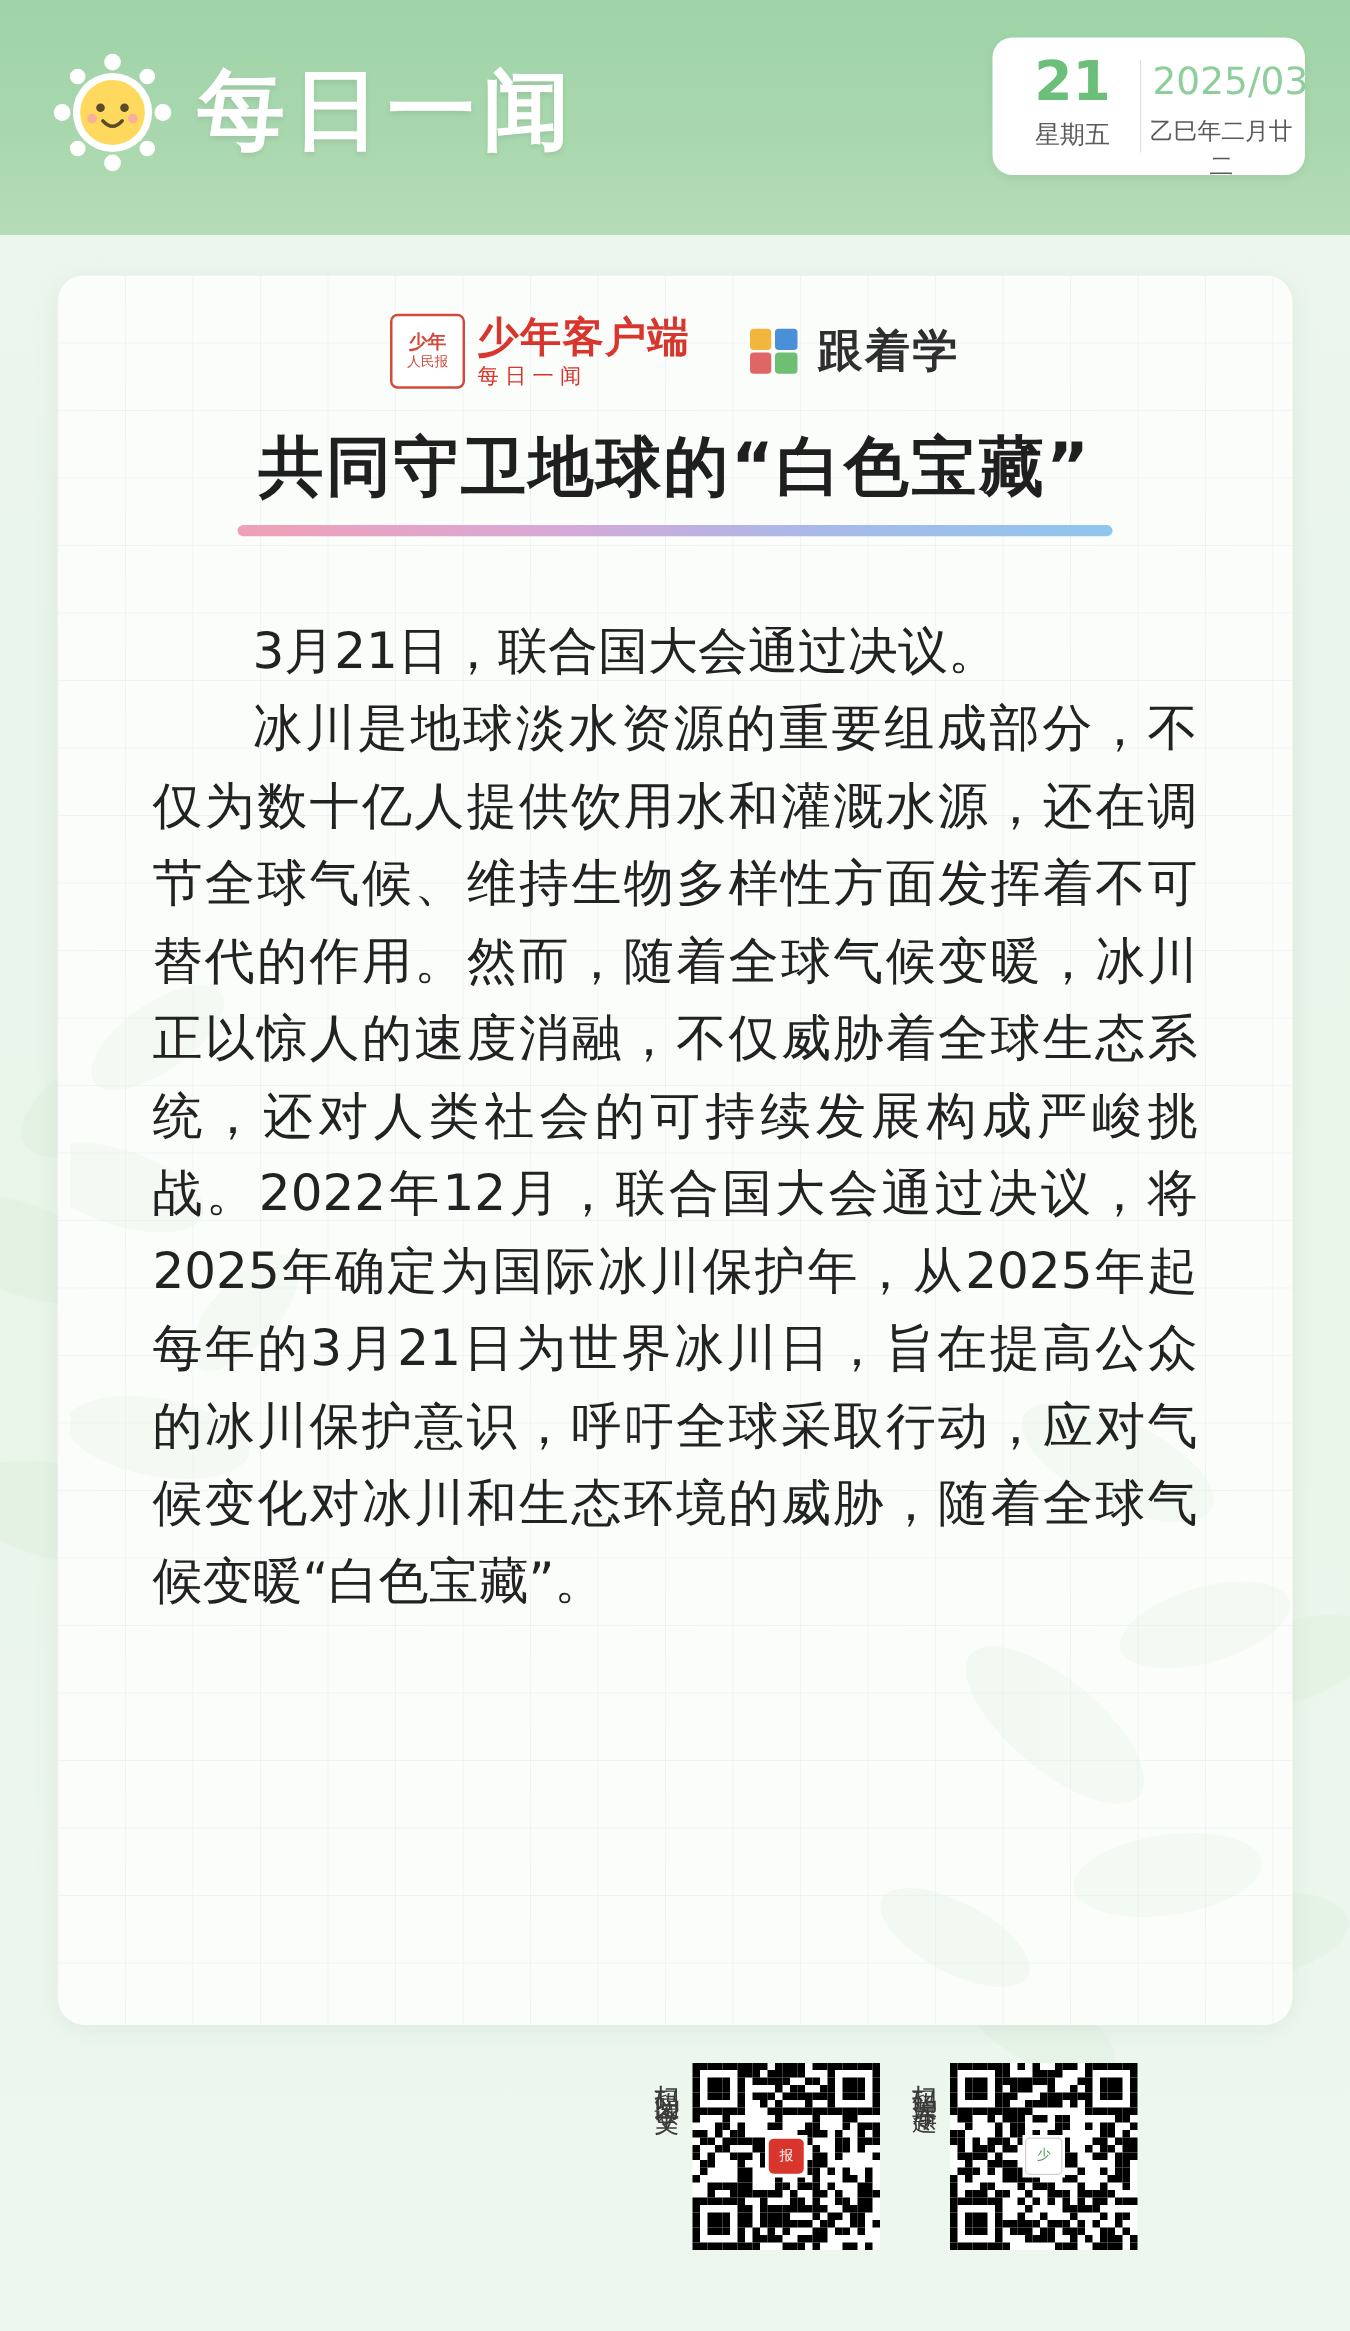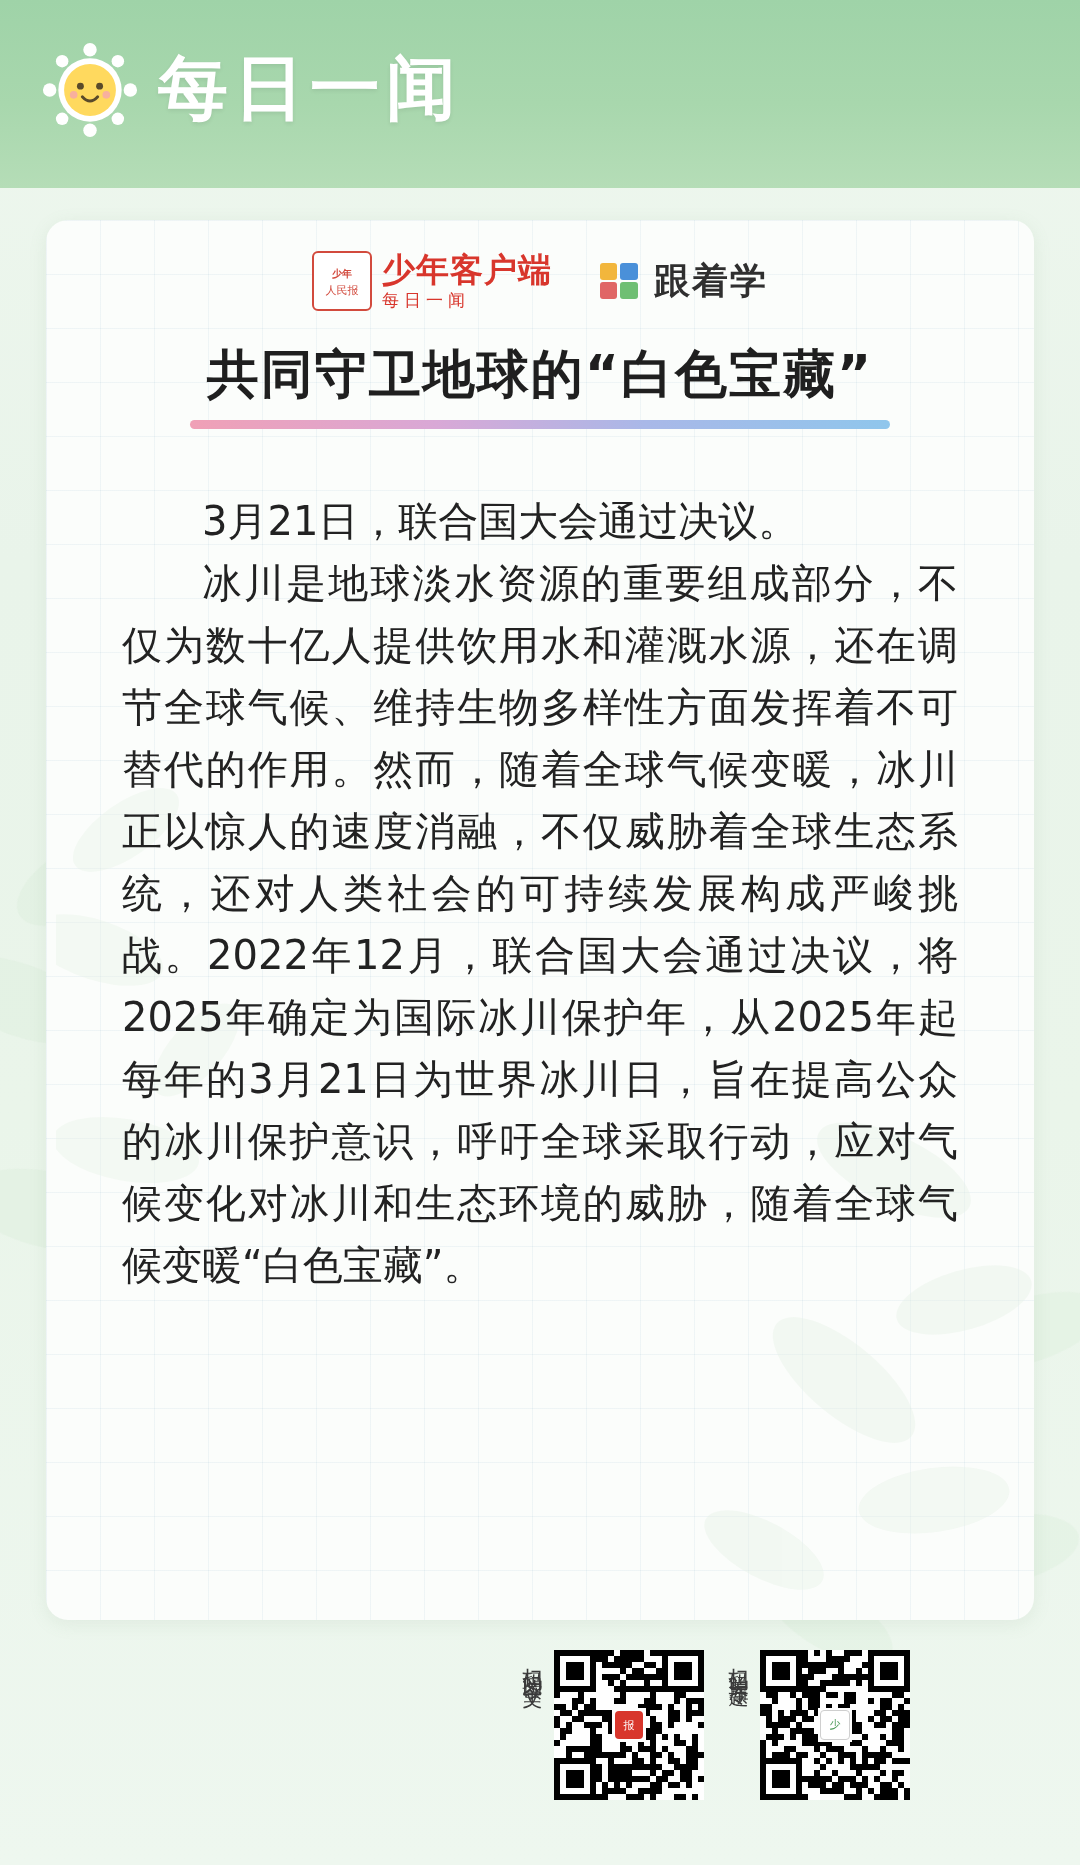--- a/index.html
+++ b/index.html
@@ -179,21 +179,21 @@
     border: 2px solid #d24a3d;
     border-radius: 6px;
     display: flex;
     flex-direction: column;
     align-items: center;
     justify-content: center;
     color: #d24a3d;
     background: #fff;
   }
   .rmrb-badge .b1 {
-    font-size: 10px;
+    font-size: 15px;
     line-height: 16px;
     font-weight: bold;
   }
   .rmrb-badge .b2 {
     font-size: 11px;
     line-height: 13px;
     margin-top: 2px;
   }
   .rmrb-text {
     display: flex;
@@ -396,20 +396,27 @@
           <circle cx="40" cy="46" r="3.6" fill="#5a4a2a"></circle>
           <circle cx="60" cy="46" r="3.6" fill="#5a4a2a"></circle>
           <circle cx="33" cy="55" r="4" fill="#f7a8a8" opacity="0.85"></circle>
           <circle cx="67" cy="55" r="4" fill="#f7a8a8" opacity="0.85"></circle>
           <path d="M42 57 q8 9 16 0" stroke="#5a4a2a" stroke-width="3" fill="none" stroke-linecap="round"></path>
         </g>
       </svg>
 
       <div class="brand-title">每日一闻</div>
 
+      <div class="date-card">
+        <div class="date-day">21</div>
+        <div class="date-weekday">星期五</div>
+        <div class="date-sep"></div>
+        <div class="date-ym">2025/03</div>
+        <div class="date-lunar">乙巳年二月廿二</div>
+      </div>
 
     </div>
   </div>
 
   <div class="card">
     <div class="card-grid"></div>
 
     <svg class="card-leaf" style="left:10px; top:530px; width:330px; height:470px;" viewBox="0 0 330 470">
       <g fill="#e7f2e6">
         <ellipse cx="70" cy="80" rx="62" ry="27" transform="rotate(-35 70 80)"></ellipse>

